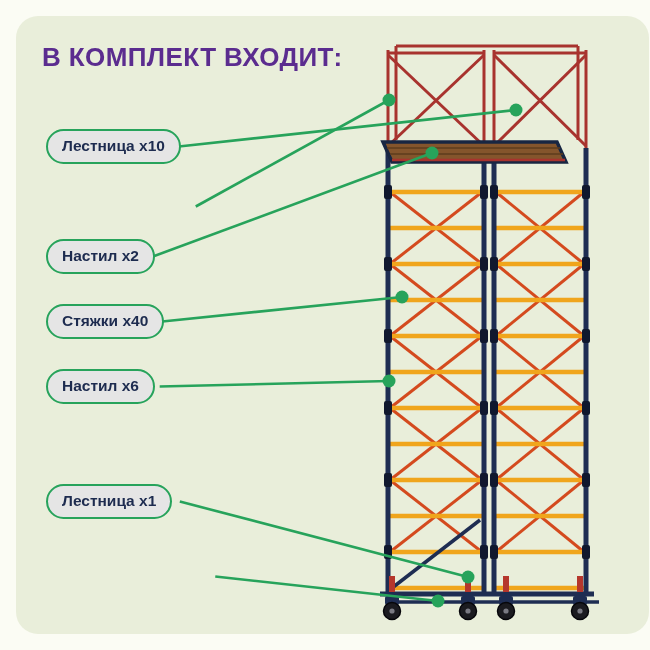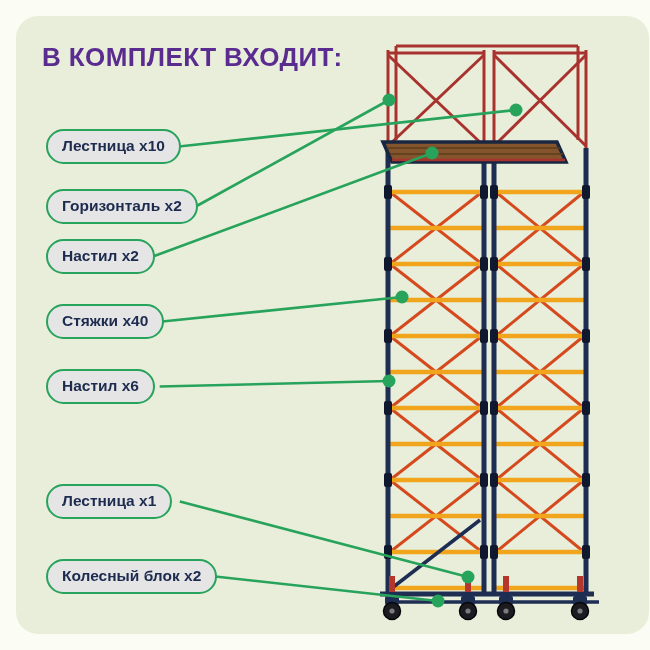--- a/index.html
+++ b/index.html
@@ -195,19 +195,17 @@
         <line x1="159.703125" y1="386.5" x2="389" y2="381" stroke="#27a35b" stroke-width="2.6"></line>
         <circle cx="389" cy="381" r="6.5" fill="#27a35b"></circle>
         <line x1="179.828125" y1="501.5" x2="468" y2="577" stroke="#27a35b" stroke-width="2.6"></line>
         <circle cx="468" cy="577" r="6.5" fill="#27a35b"></circle>
         <line x1="215.265625" y1="576.5" x2="438" y2="601" stroke="#27a35b" stroke-width="2.6"></line>
         <circle cx="438" cy="601" r="6.5" fill="#27a35b"></circle>
       </g>
   </svg>
 
   <div class="pill" style="left: 46px; top: 129px;">Лестница x10</div>
-  <div class="pill" style="left: 46px; top: 189px;">Горизонталь x2</div>
   <div class="pill" style="left: 46px; top: 239px;">Настил x2</div>
   <div class="pill" style="left: 46px; top: 304px;">Стяжки x40</div>
   <div class="pill" style="left: 46px; top: 369px;">Настил x6</div>
   <div class="pill" style="left: 46px; top: 484px;">Лестница x1</div>
-  <div class="pill" style="left: 46px; top: 559px;">Колесный блок x2</div>
 </div>
 
 </body></html>

